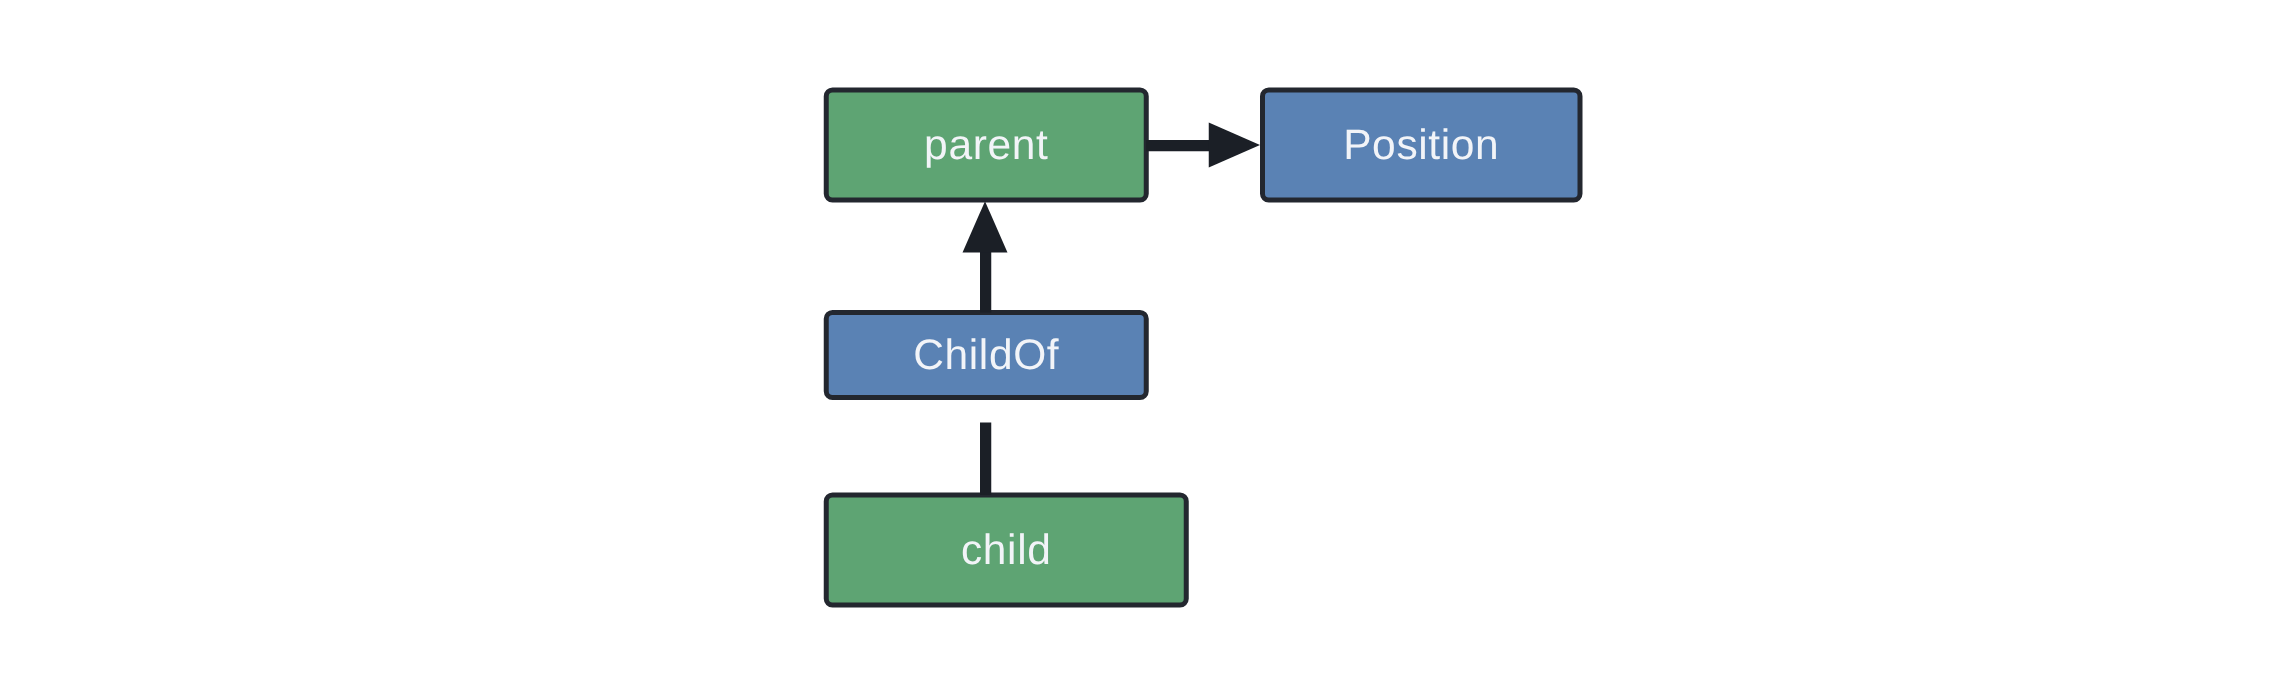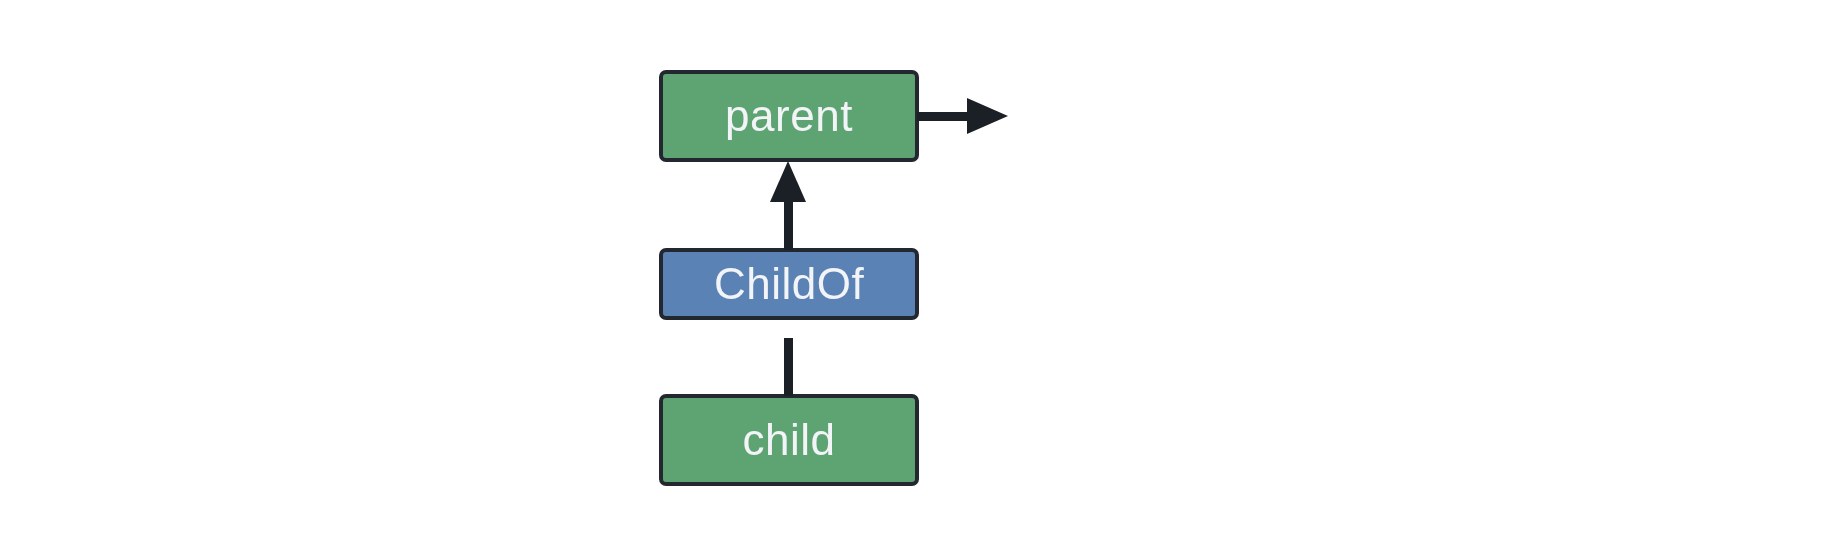--- a/index.html
+++ b/index.html
@@ -16,32 +16,32 @@
     font-family: "Liberation Sans", sans-serif;
   }
   .node {
     position: absolute;
     box-sizing: border-box;
     border: 4px solid #23272f;
     border-radius: 7px;
     display: flex;
     align-items: center;
     justify-content: center;
-    font-size: 44px;
+    font-size: 34px;
     font-weight: 400;
     color: #f2f4f8;
     letter-spacing: 0.5px;
   }
   .node-green { background: #5ea473; }
   .node-blue  { background: #5a82b4; }
 
   #node-parent   { left: 659px;  top: 70px;  width: 260px; height: 92px; }
   #node-position { left: 1008px; top: 70px;  width: 258px; height: 92px; }
   #node-childof  { left: 659px;  top: 248px; width: 260px; height: 72px; }
-  #node-child    { left: 659px;  top: 394px; width: 260px; height: 92px; }
+  #node-child    { left: 659px;  top: 394px; width: 292px; height: 92px; }
 
   .edge-part { position: absolute; }
 
   
   .shaft-right {
     left: 917px; top: 112px;
     width: 52px; height: 9px;
     background: #1b1f26;
   }
   .head-right {
@@ -75,20 +75,23 @@
 </style>
 </head>
 <body>
 
 <div class="canvas">
 
   <div class="node node-green" id="node-parent">
     <span>parent</span>
   </div>
 
+  <div class="node node-blue" id="node-position">
+    <span>Position</span>
+  </div>
 
   <div class="node node-blue" id="node-childof">
     <span>ChildOf</span>
   </div>
 
   <div class="node node-green" id="node-child">
     <span>child</span>
   </div>
 
   <div class="edge-part shaft-right"></div>

